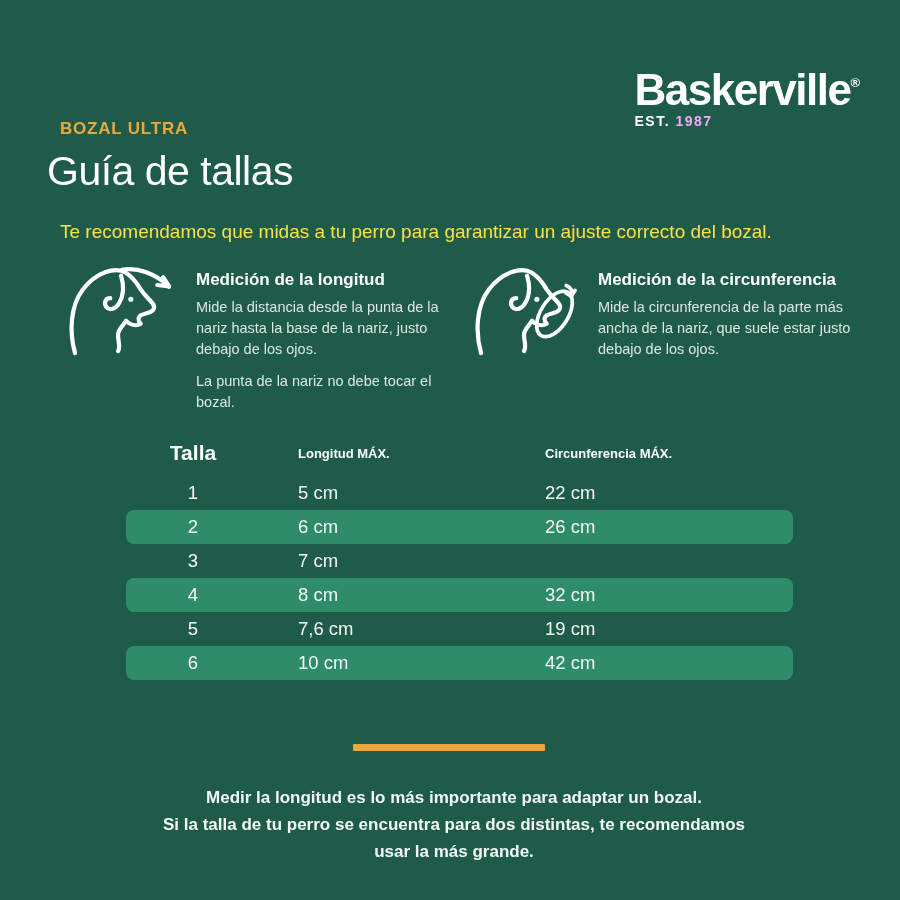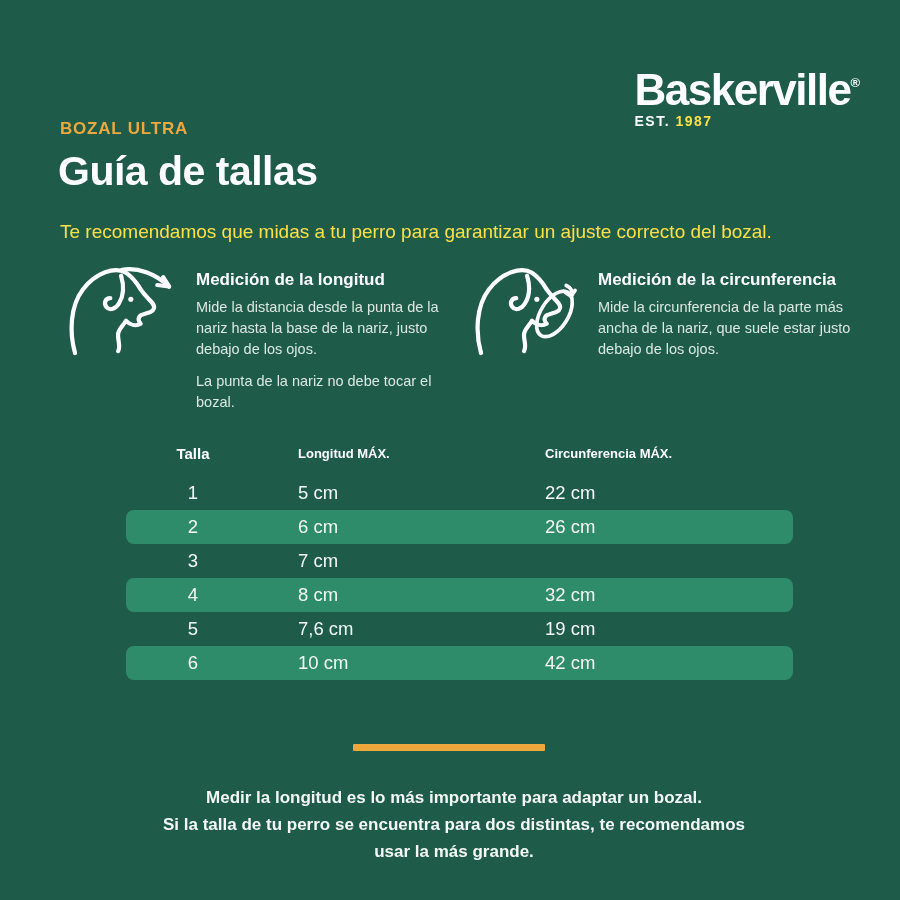--- a/index.html
+++ b/index.html
@@ -8,43 +8,43 @@
     background:#1E5B49;
     font-family:"Liberation Sans","DejaVu Sans",sans-serif;
     color:#FFFFFF;
   }
   
   .logo{position:absolute;top:40px;right:40px;text-align:left;line-height:1;margin-top:28px;}
   .wordmark{font-size:44px;font-weight:700;letter-spacing:-1.5px;color:#FFFFFF;}
   .wordmark sup{font-size:13px;letter-spacing:0;vertical-align:18px;}
   .est-line{margin-top:2px;font-size:14px;font-weight:700;letter-spacing:1.5px;}
   .est-label{color:#FFFFFF;}
-  .est-year{color:#fde047;}
+  .est-year{color:#f0abfc;}
   
   .eyebrow{position:absolute;left:60px;top:119px;font-size:17px;font-weight:700;
     letter-spacing:.8px;color:#EDA83D;}
-  .page-title{position:absolute;left:58px;top:148px;font-size:41px;font-weight:700;
+  .page-title{position:absolute;left:47px;top:148px;font-size:41px;font-weight:400;
     letter-spacing:-.5px;color:#FFFFFF;}
   .subtitle{position:absolute;left:60px;top:221px;font-size:19px;color:#fde047;
     white-space:nowrap;}
   
   .m-icon{position:absolute;width:116px;height:94px;}
   .m-icon svg{width:100%;height:100%;}
   .m-text{position:absolute;width:262px;}
   .m-title{font-size:17px;font-weight:700;color:#FFFFFF;margin:0 0 7px 0;}
   .m-text p{margin:0 0 11px 0;font-size:14.5px;line-height:1.45;color:#DCE8E2;}
   #section-length-icon{left:66px;top:262px;}
   #section-length-text{left:196px;top:270px;}
   #section-circ-icon{left:472px;top:262px;}
   #section-circ-text{left:598px;top:270px;width:268px;}
   
   .size-table{position:absolute;left:126px;top:434px;width:667px;}
   .thead,.trow{display:grid;grid-template-columns:172px 247px 248px;align-items:center;}
   .thead{height:38px;margin-bottom:4px;}
-  .h1{font-size:15px;font-weight:700;text-align:center;padding-right:38px;}
+  .h1{font-size:21px;font-weight:700;text-align:center;padding-right:38px;}
   .h2,.h3{font-size:13px;font-weight:700;}
   .trow{height:34px;}
   .trow.highlight{background:#2E8C6B;border-radius:8px;}
   .cell{font-size:18.5px;color:#F4F8F5;}
   .c1{text-align:center;padding-right:38px;}
   
   .divider-bar{position:absolute;left:353px;top:744px;width:192px;height:7px;
     background:#EDA83D;border-radius:1px;}
   .footer{position:absolute;left:4px;top:784px;width:900px;text-align:center;}
   .footer-line{font-size:17px;font-weight:700;line-height:27px;color:#F4F8F5;

